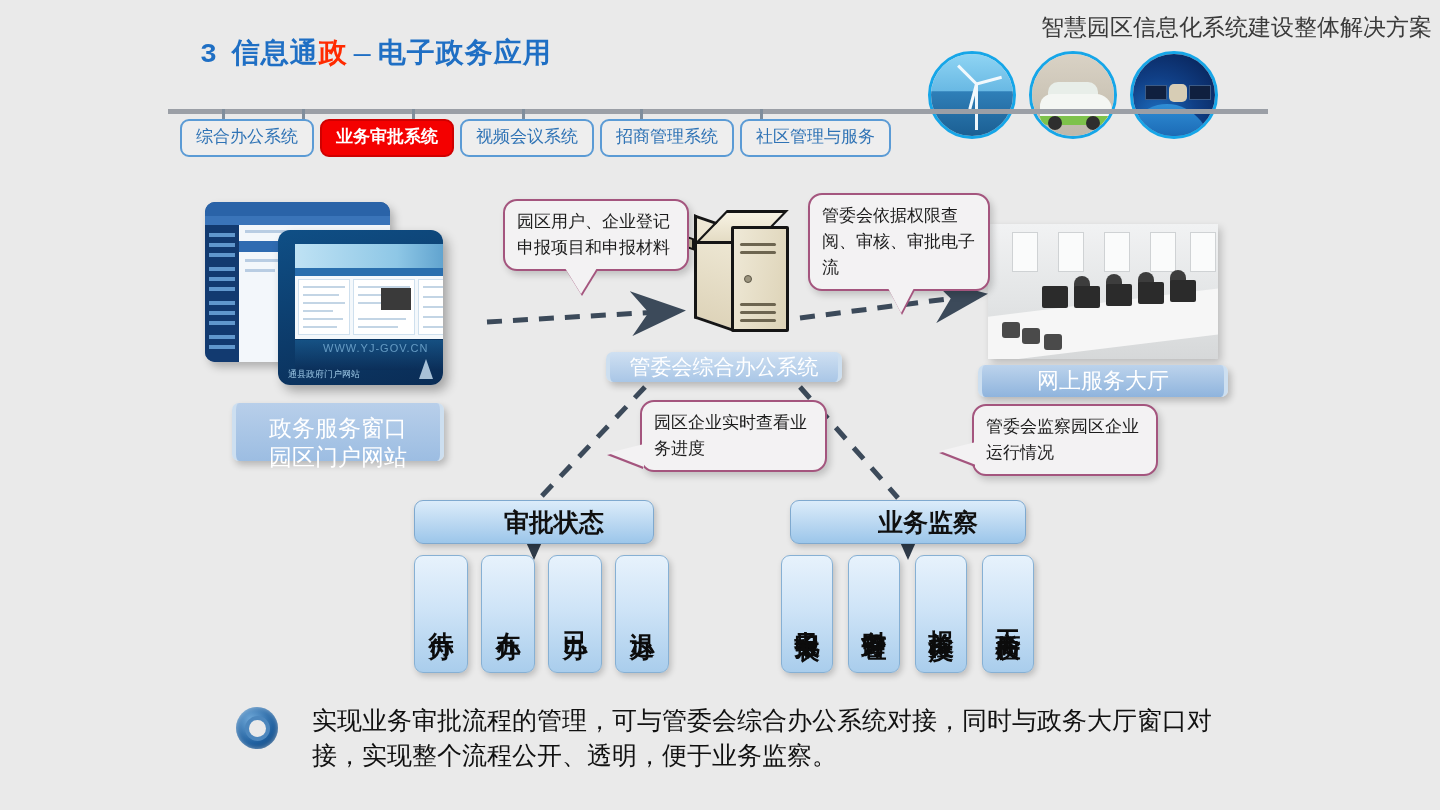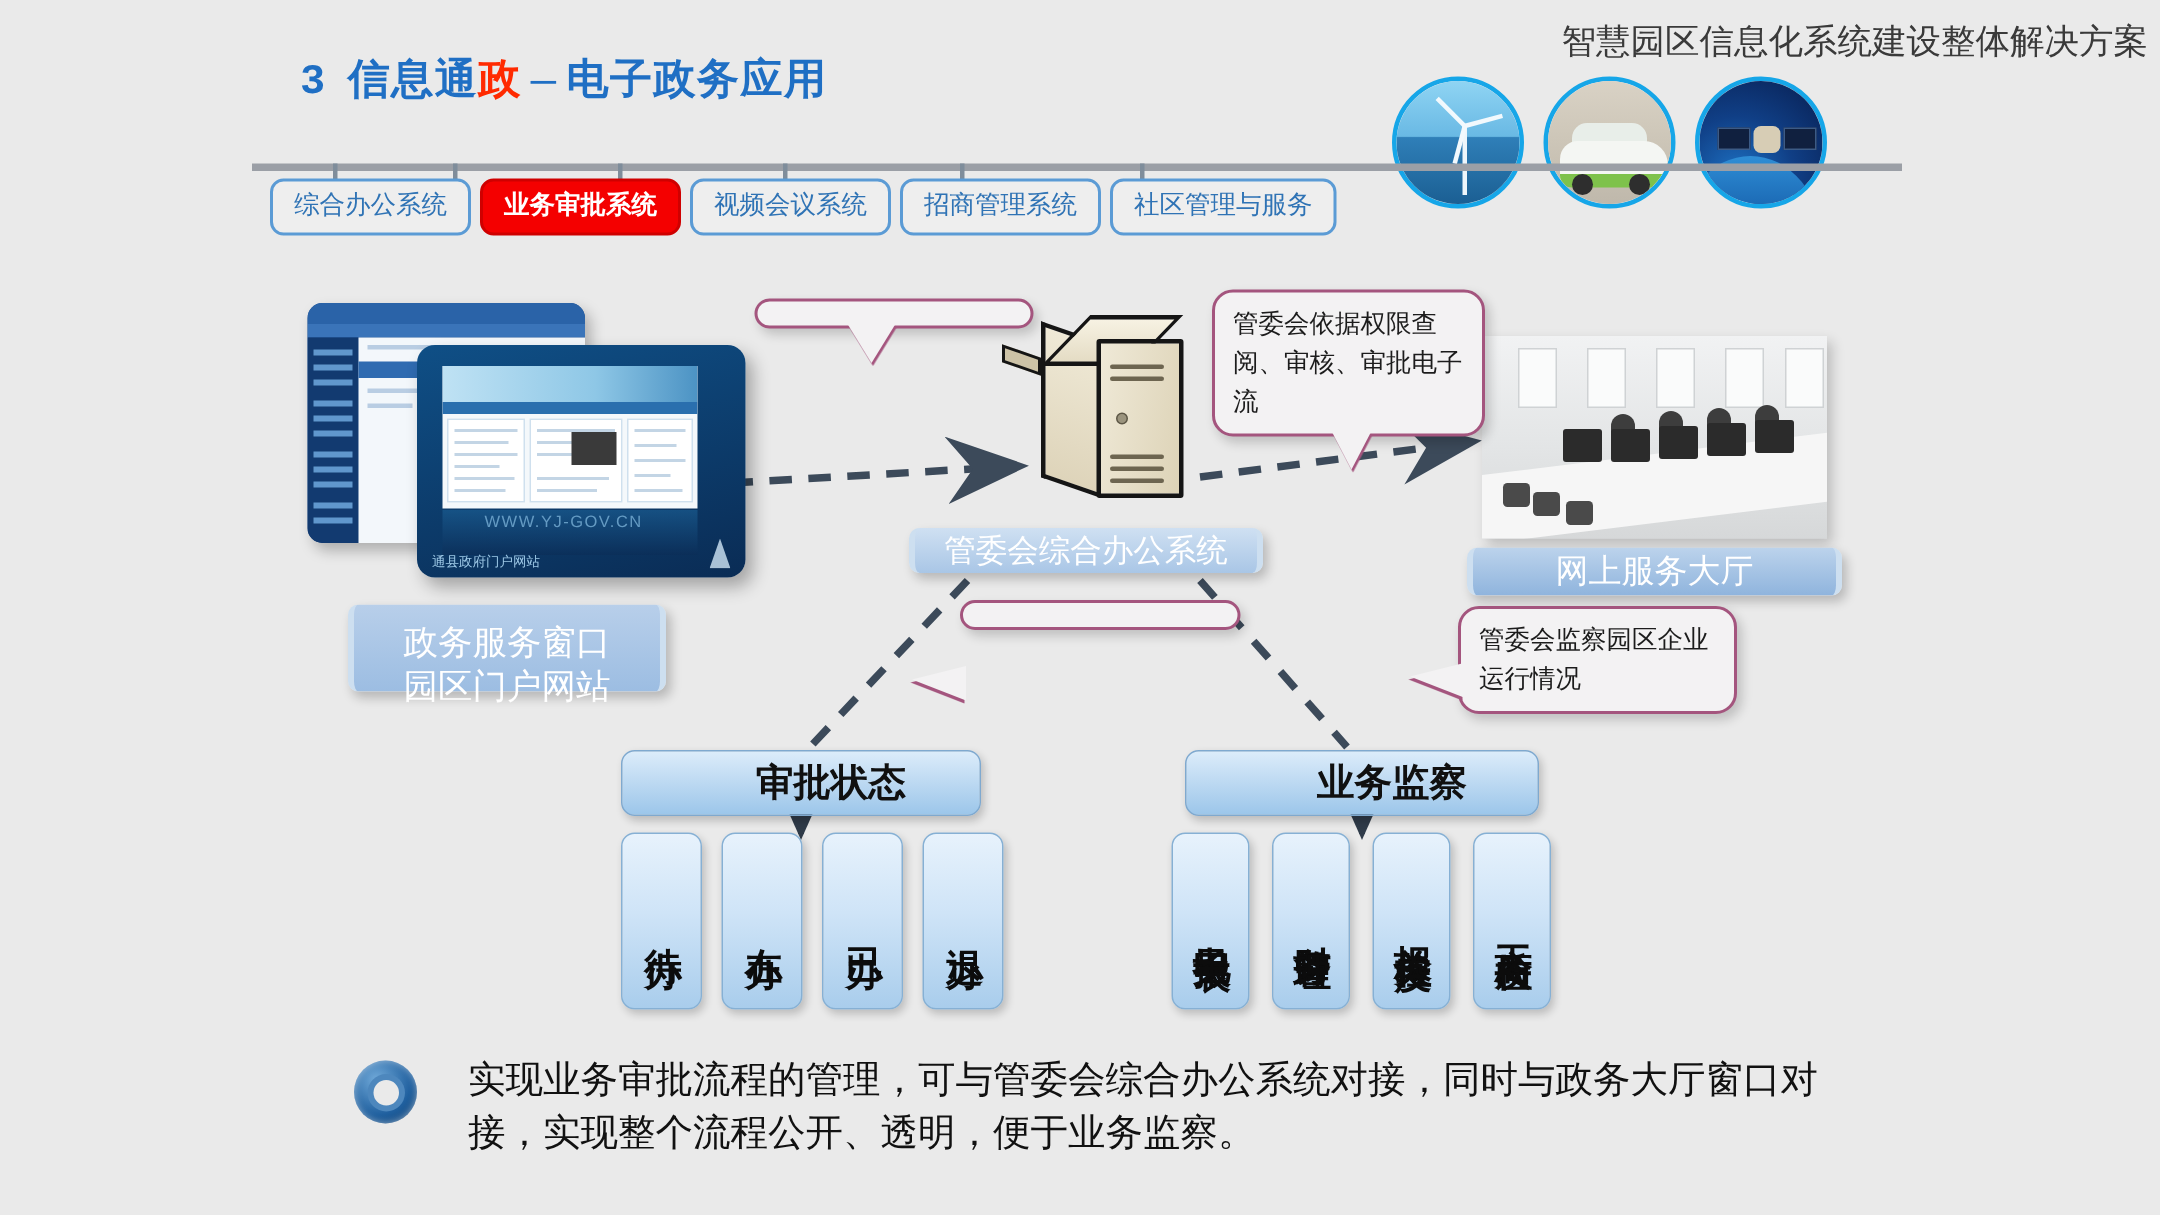--- a/index.html
+++ b/index.html
@@ -87,21 +87,21 @@
   }
   #shot-back .bar { position:absolute; left:0; top:0; width:100%; height:14px; background:#2a63a8; }
   #shot-back .bar2{ position:absolute; left:0; top:14px; width:100%; height:9px; background:#3a74b9; }
   #shot-back .nav { position:absolute; left:0; top:23px; width:34px; bottom:0; background:#123a70; }
   #shot-back .navrow { position:absolute; left:4px; width:26px; height:4px; background:#6fa8dd; opacity:.85; }
   #shot-back .body { position:absolute; left:34px; top:23px; right:0; bottom:0; background:#f3f7fb; }
   #shot-back .bodyhdr { position:absolute; left:0; top:16px; width:100%; height:11px; background:#2f6bb1; }
   #shot-back .bodyline { position:absolute; left:6px; height:3px; background:#b9cde3; }
 
   #shot-front {
-    position:absolute; left:278px; top:230px; width:219px; height:155px;
+    position:absolute; left:278px; top:230px; width:165px; height:155px;
     border-radius:12px; overflow:hidden;
     background: linear-gradient(165deg,#0f4f86 0%, #0a2c55 100%);
     box-shadow: 5px 6px 11px rgba(0,0,0,.3);
   }
   #shot-front .page { position:absolute; left:17px; top:14px; width:170px; height:95px; background:#f4f8fb; overflow:hidden; }
   #shot-front .phdr { position:absolute; left:0; top:0; width:100%; height:24px; background:linear-gradient(90deg,#bfe2f4,#8ec7e6 60%,#4c93c4); }
   #shot-front .pnav { position:absolute; left:0; top:24px; width:100%; height:8px; background:#2a6fae; }
   #shot-front .pcol { position:absolute; top:35px; background:#ffffff; border:1px solid #cfe0ee; }
   #shot-front .c1 { left:3px; width:52px; height:56px; }
   #shot-front .c2 { left:58px; width:62px; height:56px; }
@@ -435,29 +435,31 @@
     <div class="mon" style="left:150px; top:58px"></div>
     <div class="mon" style="left:182px; top:56px"></div>
     <div class="chair" style="left:14px; top:98px"></div>
     <div class="chair" style="left:34px; top:104px"></div>
     <div class="chair" style="left:56px; top:110px"></div>
   </div>
 
   <div class="blue-label" id="label-hall">网上服务大厅</div>
 
   <div class="callout" id="callout-apply">
+    <span>园区用户、企业登记申报项目和申报材料</span>
     <span class="tail"></span>
   </div>
 
   <div class="callout" id="callout-review">
     <span>管委会依据权限查阅、审核、审批电子流</span>
     <span class="tail"></span>
   </div>
 
   <div class="callout" id="callout-progress">
+    <span>园区企业实时查看业务进度</span>
     <span class="tail"></span>
   </div>
 
   <div class="callout" id="callout-supervise">
     <span>管委会监察园区企业运行情况</span>
     <span class="tail"></span>
   </div>
 
   <div class="group-head" id="head-status">审批状态</div>
   <div class="vbox" style="left:414px; top:555px">待办</div>

